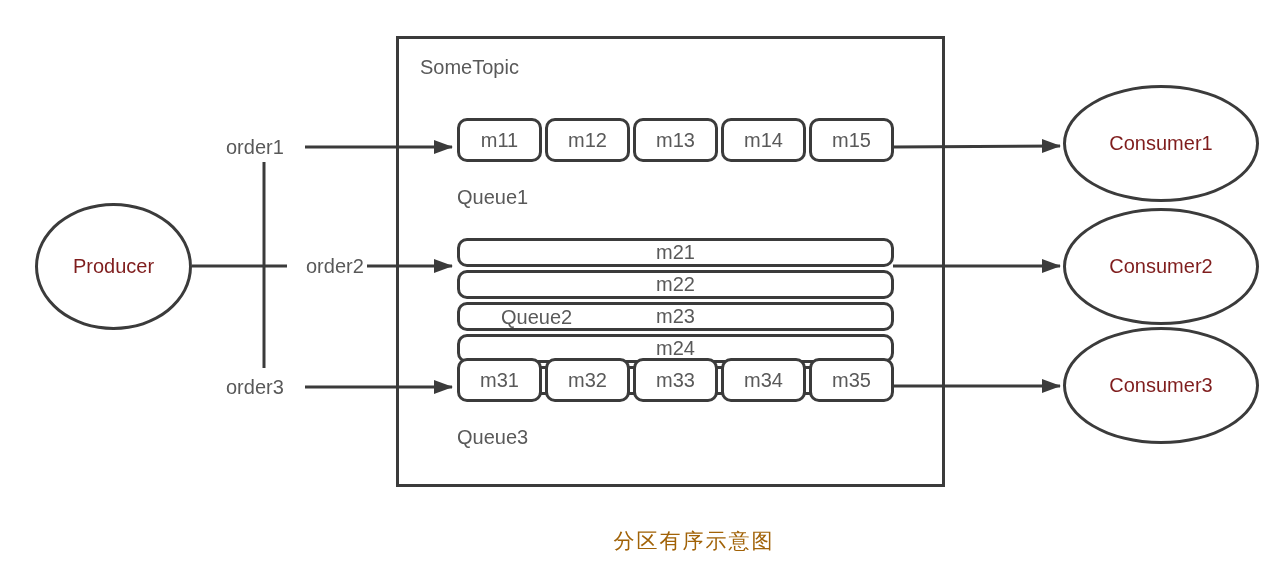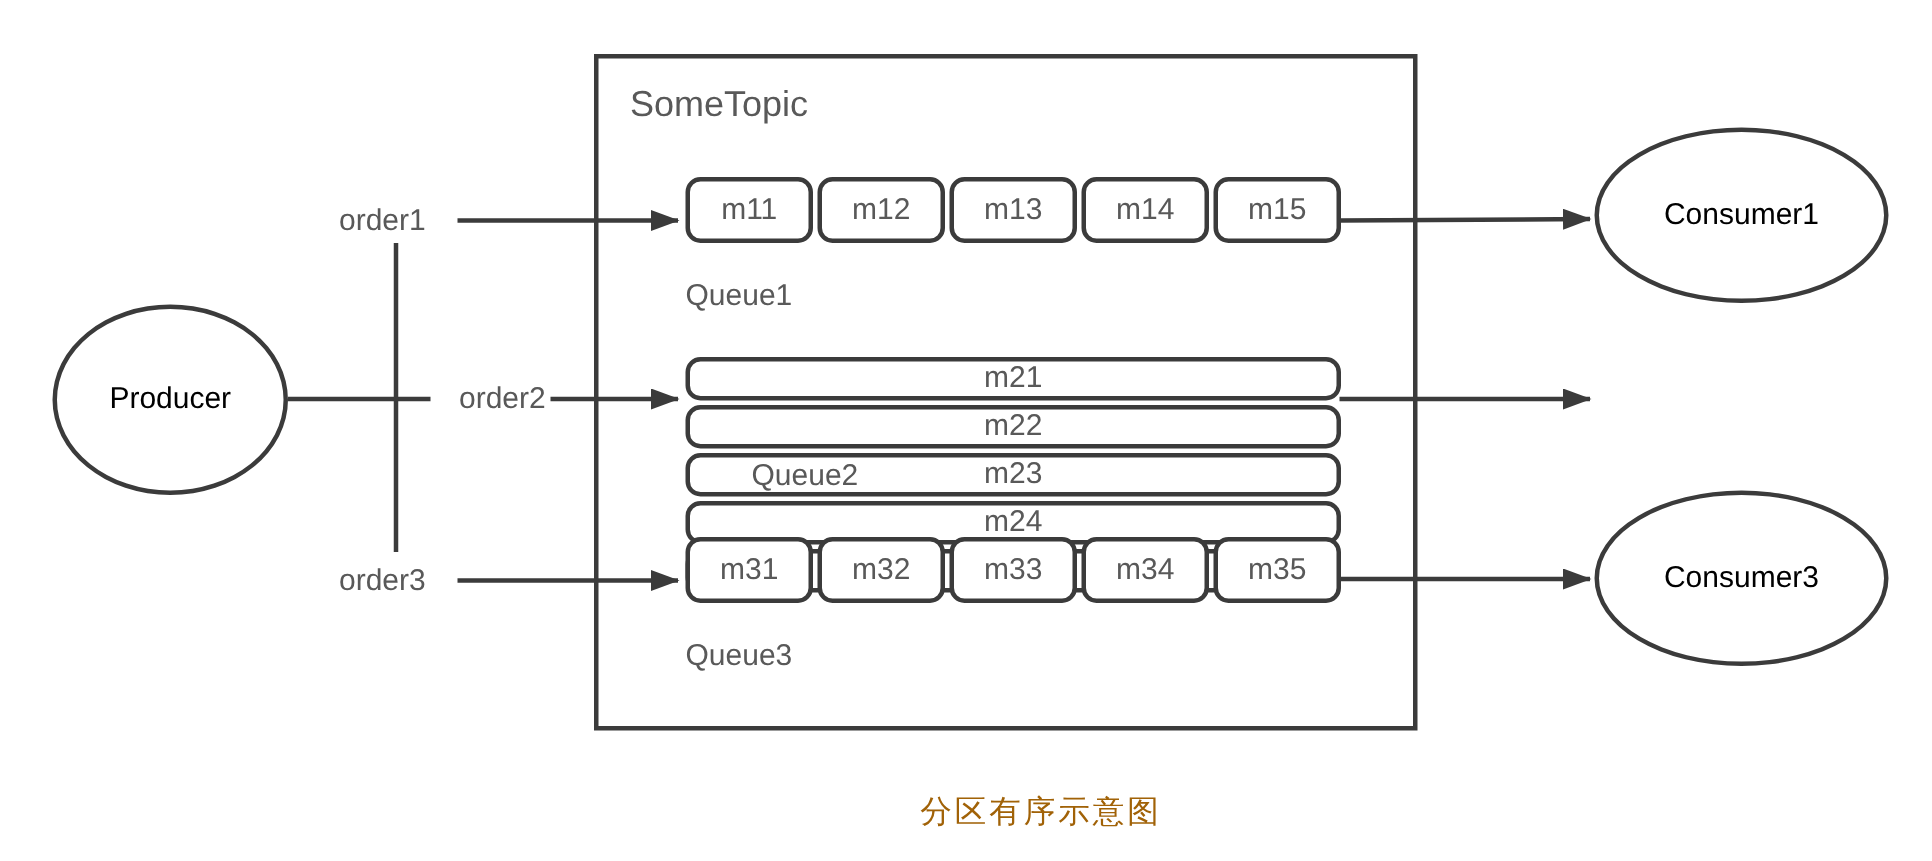--- a/index.html
+++ b/index.html
@@ -24,37 +24,37 @@
   }
 
   .node-ellipse {
     position: absolute;
     border: 3px solid #3b3b3b;
     border-radius: 50%;
     background: #ffffff;
     display: flex;
     align-items: center;
     justify-content: center;
-    color: #000000;
+    color: #7f1d1d;
     font-size: 20px;
     box-sizing: border-box;
   }
 
   .topic-box {
     position: absolute;
     left: 396px; top: 36px;
     width: 549px; height: 451px;
     border: 3px solid #3b3b3b;
     background: transparent;
     box-sizing: border-box;
   }
   .topic-label {
     position: absolute;
     left: 420px; top: 56px;
-    font-size: 24px;
+    font-size: 20px;
     color: #595959;
   }
 
   .queue-row {
     position: absolute;
     left: 457px;
     width: 437px;
     height: 44px;
     display: flex;
     gap: 3px;
@@ -158,19 +158,22 @@
     <div class="msg-box">m32</div>
     <div class="msg-box">m33</div>
     <div class="msg-box">m34</div>
     <div class="msg-box">m35</div>
   </div>
   <div class="queue-label" style="top:426px;">Queue3</div>
 
   <div class="node-ellipse" style="left:1063px; top:85px; width:196px; height:117px;">
     <span>Consumer1</span>
   </div>
+  <div class="node-ellipse" style="left:1063px; top:208px; width:196px; height:117px;">
+    <span>Consumer2</span>
+  </div>
   <div class="node-ellipse" style="left:1063px; top:327px; width:196px; height:117px;">
     <span>Consumer3</span>
   </div>
 
   <div class="caption">分区有序示意图</div>
 
 </div>
 
 </body></html>

